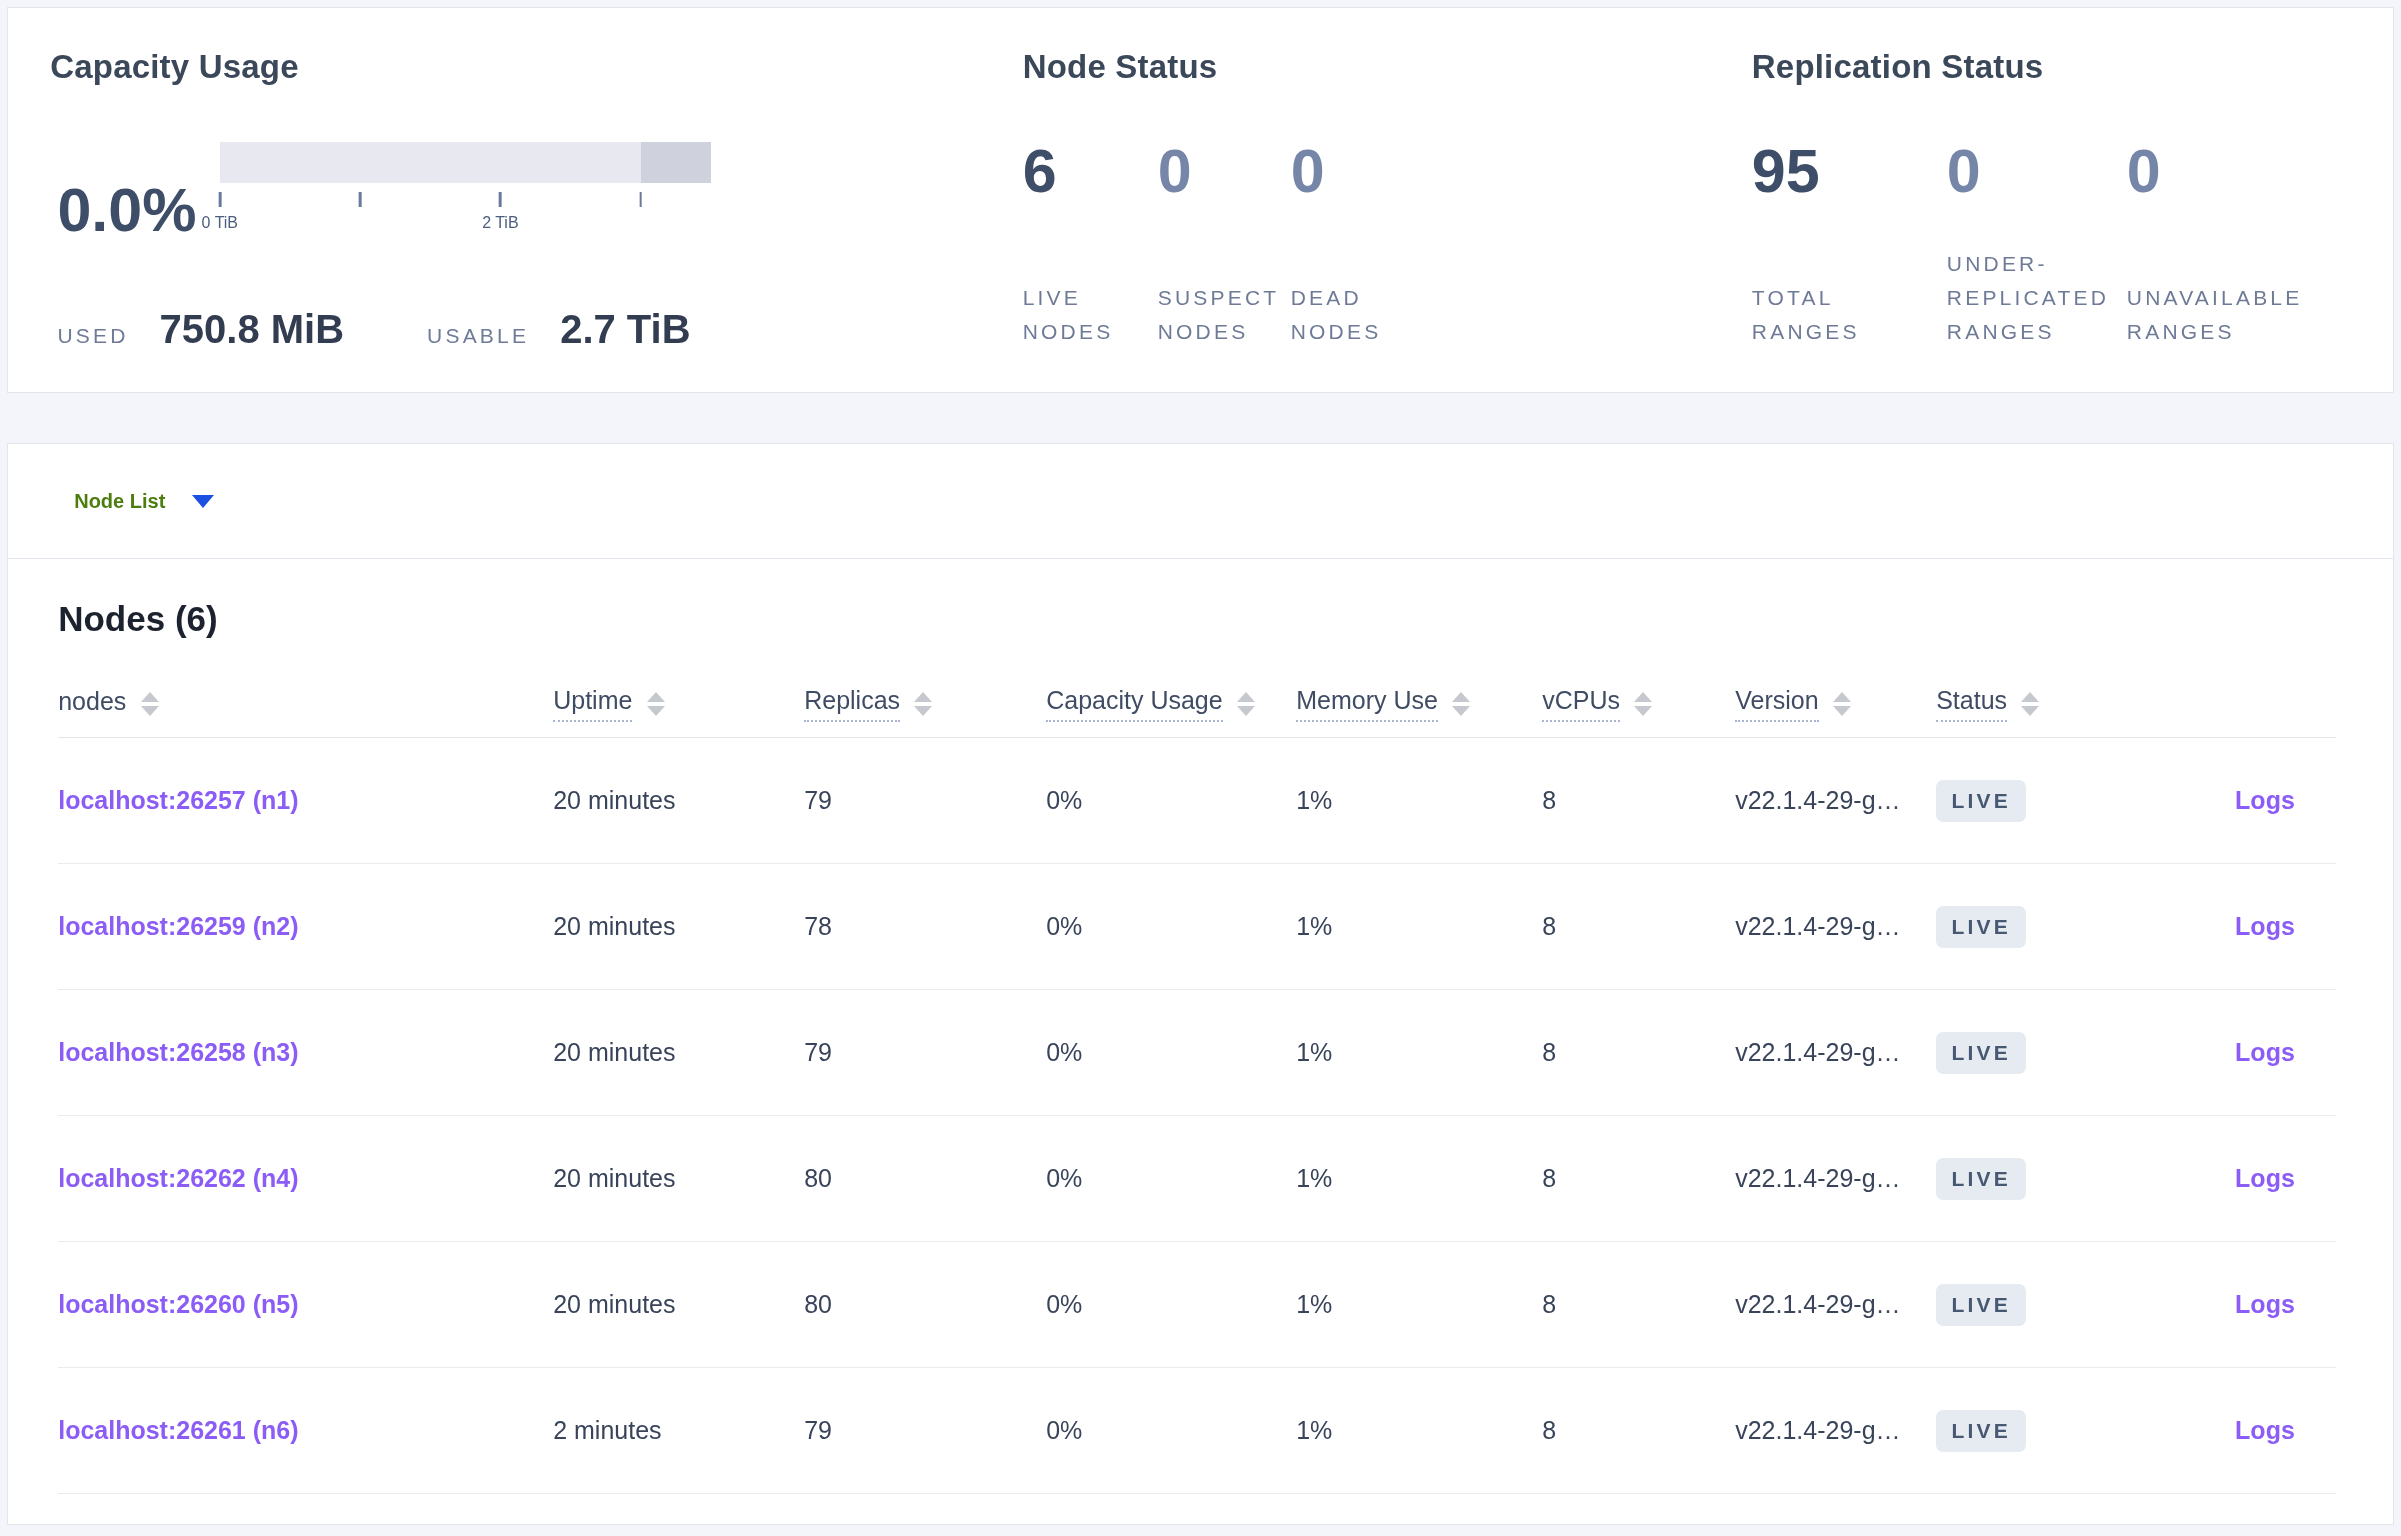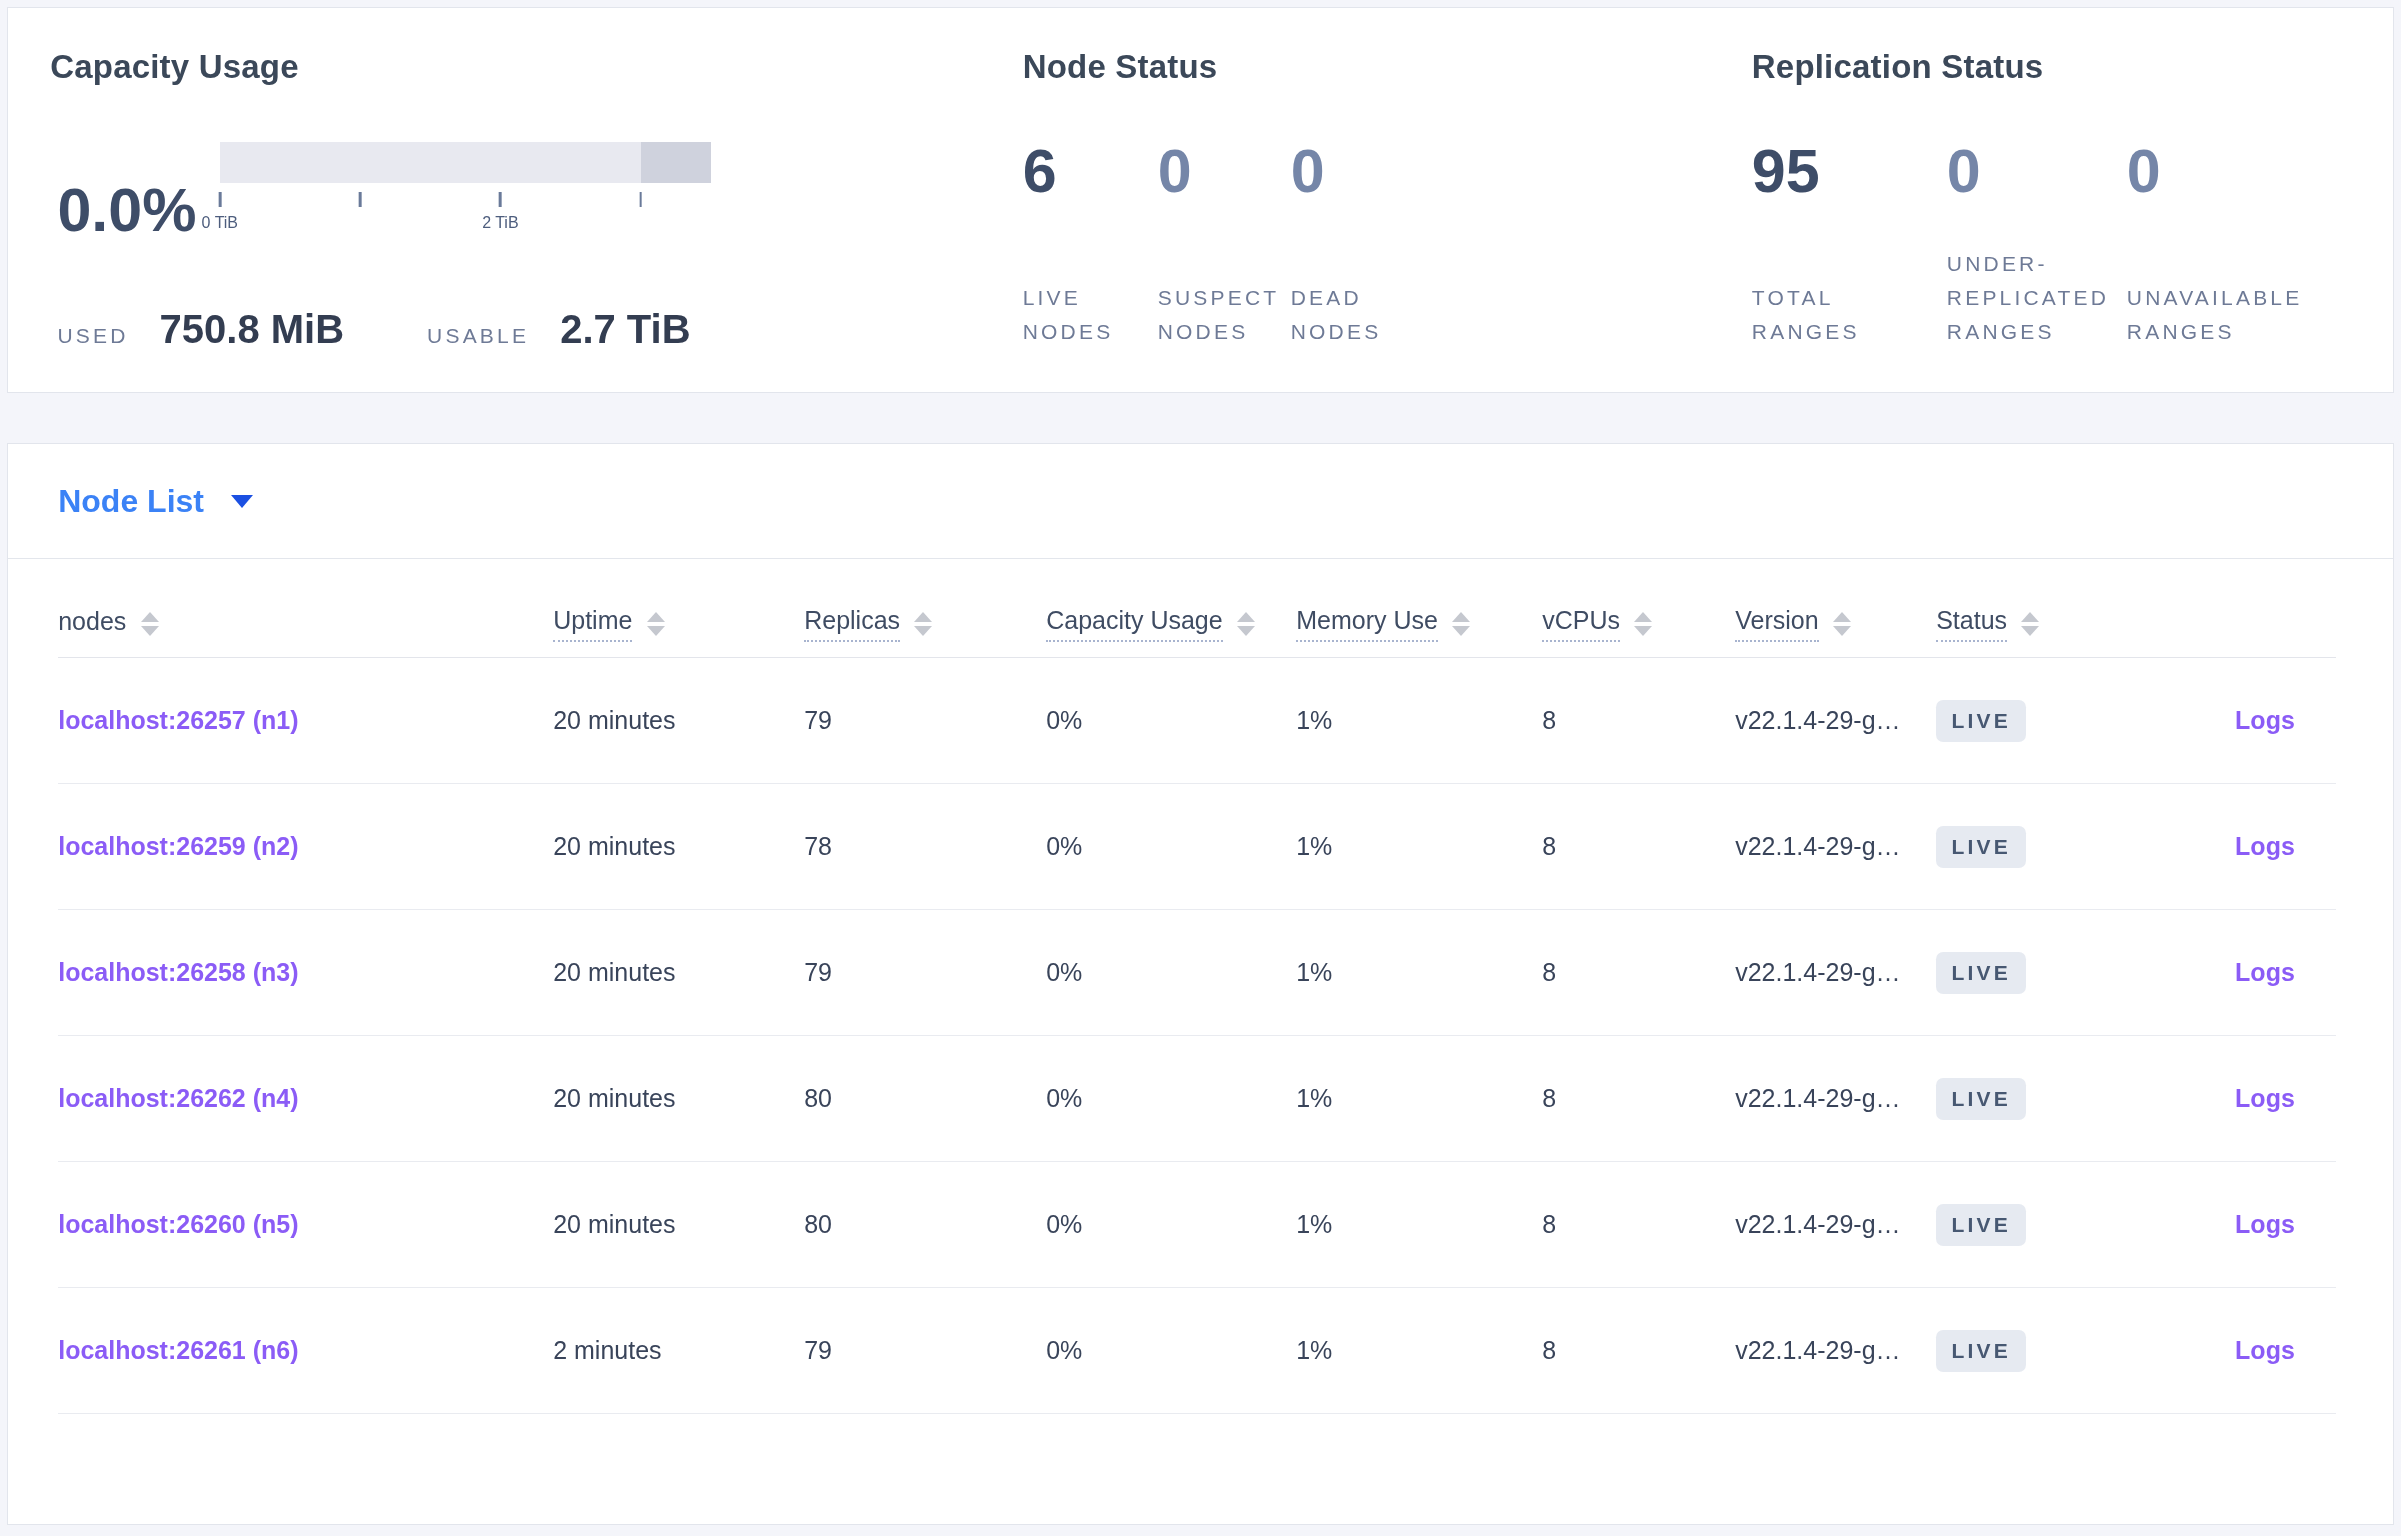--- a/index.html
+++ b/index.html
@@ -80,22 +80,23 @@
   .sec-replication .stat-col:nth-child(3) { width: 216px; }
 
   
   .table-card { margin-top: 50px; height: 1082px; overflow: hidden; }
   .view-selector {
     height: 115px; display: flex; align-items: center;
     padding: 0 50px;
     border-bottom: 1.8px solid #e3e6ec;
   }
   .view-selector-label {
-    font-size: 32px; font-weight: 600; color: #3b82f6;
+    font-size: 20px; font-weight: 600; color: #4d7c0f;
     cursor: pointer;
+    margin-left: 16px;
   }
   .caret-down {
     width: 0; height: 0; margin-left: 27px;
     border-left: 11.7px solid transparent;
     border-right: 11.7px solid transparent;
     border-top: 13.5px solid #1b50e2;
   }
   .table-inner { padding: 0 57px 0 50px; }
   .table-title { font-size: 35px; font-weight: 600; color: #1d232e; margin-top: 40px; }
 
@@ -211,20 +212,21 @@
 </div>
 
 <div class="card table-card">
 
   <div class="view-selector">
     <span class="view-selector-label">Node List</span>
     <span class="caret-down"></span>
   </div>
 
   <div class="table-inner">
+    <div class="table-title">Nodes (6)</div>
 
     <div class="grid-row header-row">
       <div class="th">
         <span class="th-label">nodes</span>
         <span class="sort-icon">
             <span class="tri-up"></span>
             <span class="tri-down"></span>
           </span>
       </div>
       <div class="th">

